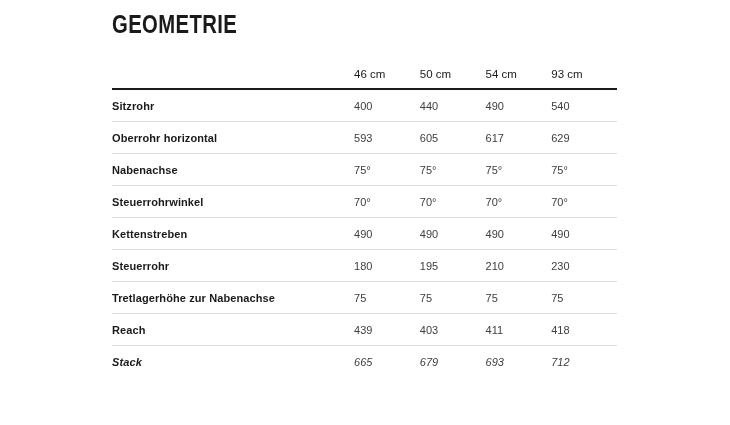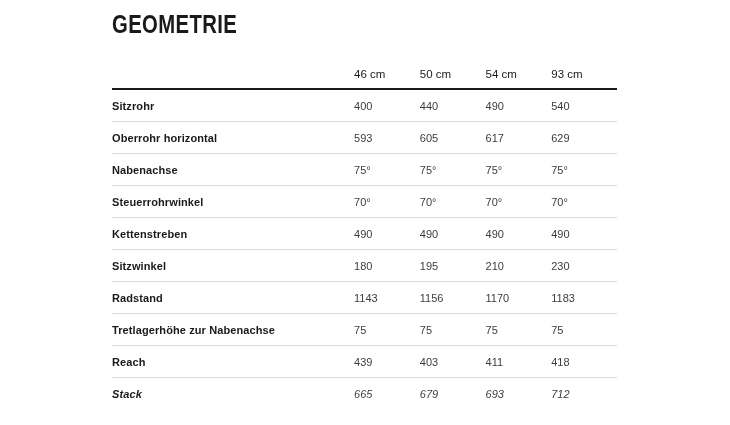--- a/index.html
+++ b/index.html
@@ -129,34 +129,27 @@
 
   <div class="row">
     <div class="cell label">Kettenstreben</div>
     <div class="cell value">490</div>
     <div class="cell value">490</div>
     <div class="cell value">490</div>
     <div class="cell value">490</div>
   </div>
 
   <div class="row">
-    <div class="cell label">Sitzwinkel</div>
+    <div class="cell label">Steuerrohr</div>
     <div class="cell value">180</div>
     <div class="cell value">195</div>
     <div class="cell value">210</div>
     <div class="cell value">230</div>
   </div>
 
-  <div class="row">
-    <div class="cell label">Radstand</div>
-    <div class="cell value">1143</div>
-    <div class="cell value">1156</div>
-    <div class="cell value">1170</div>
-    <div class="cell value">1183</div>
-  </div>
 
   <div class="row">
     <div class="cell label">Tretlagerhöhe zur Nabenachse</div>
     <div class="cell value">75</div>
     <div class="cell value">75</div>
     <div class="cell value">75</div>
     <div class="cell value">75</div>
   </div>
 
   <div class="row">

